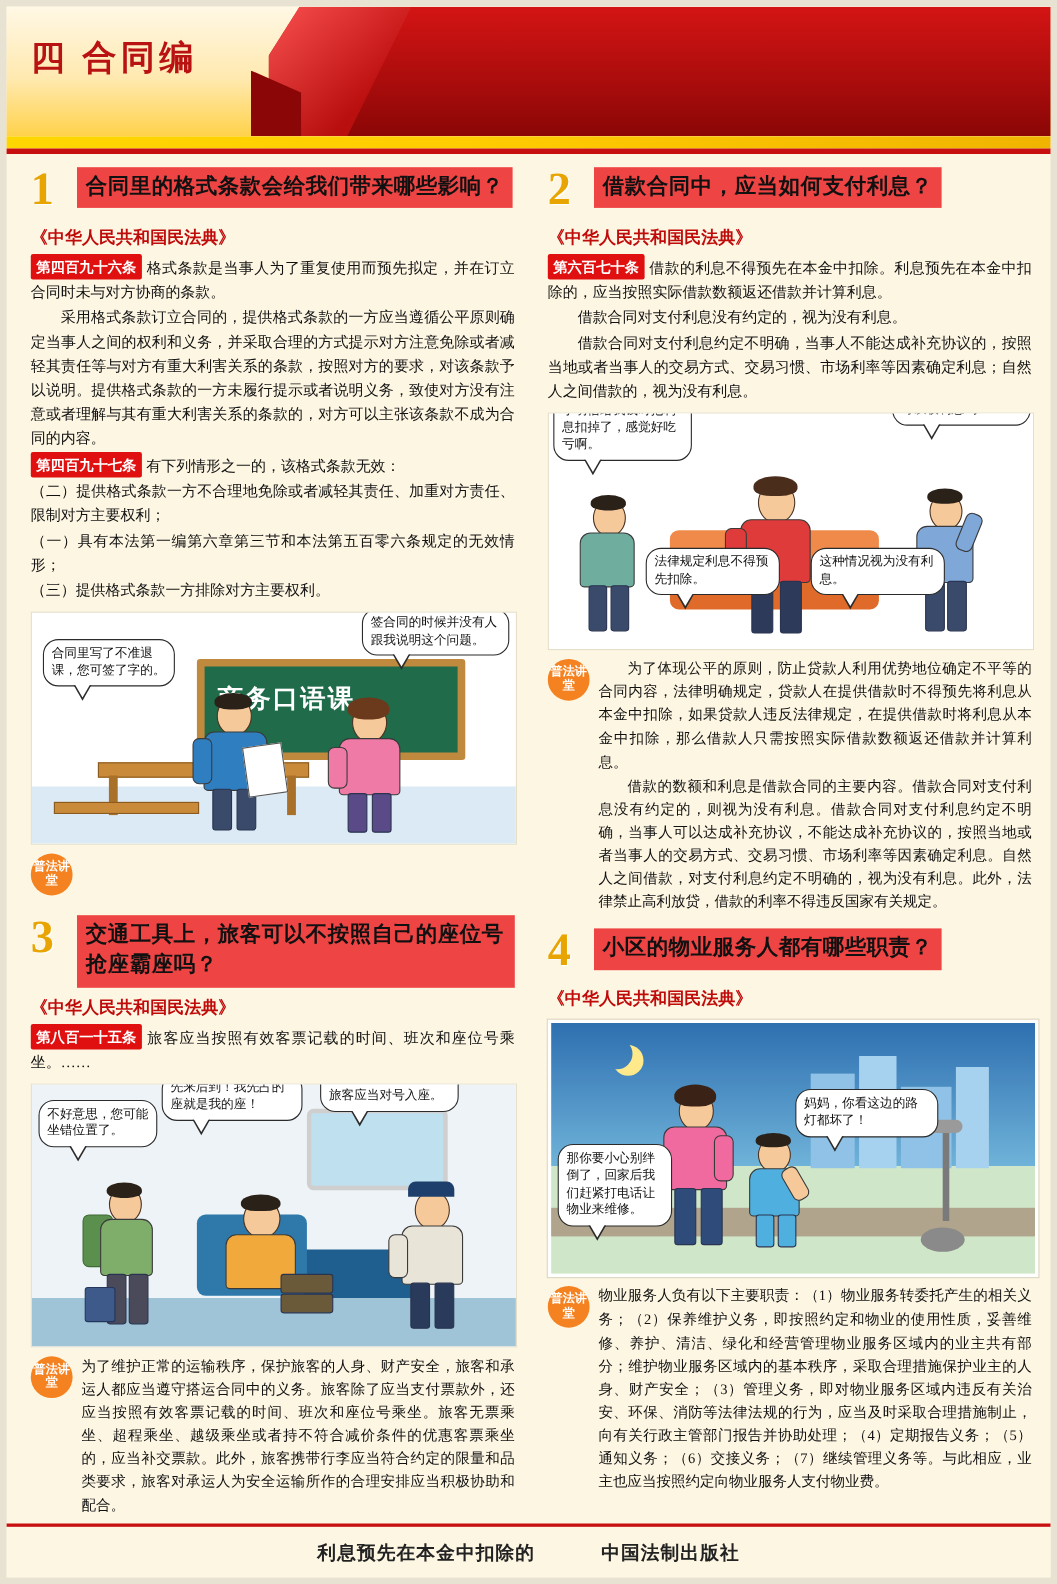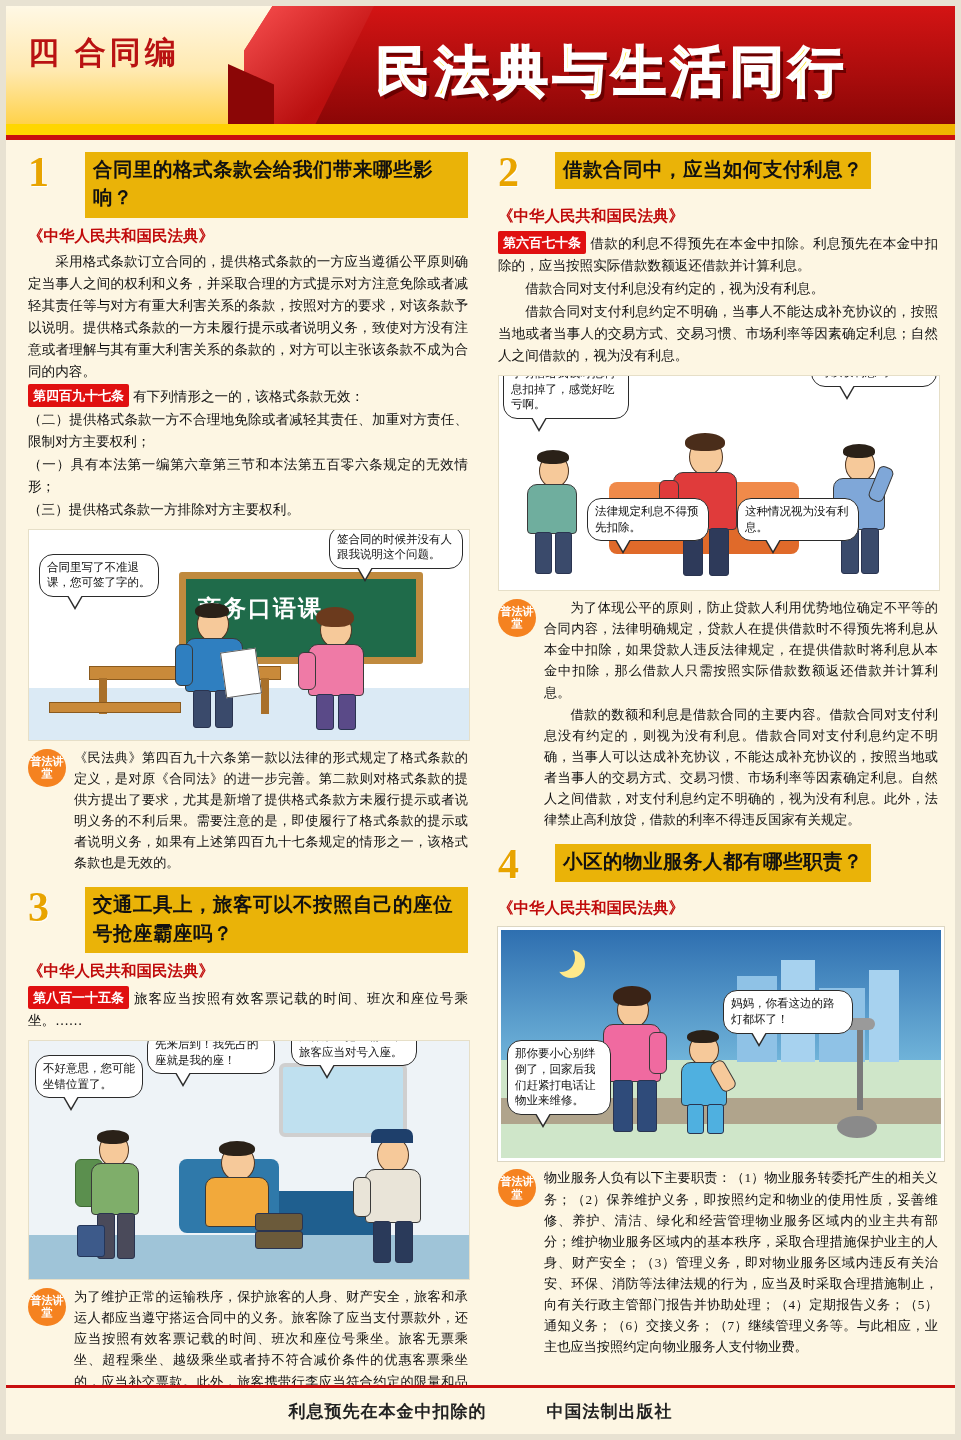--- a/index.html
+++ b/index.html
@@ -68,22 +68,22 @@
   .sec-head{
     position:relative;margin-bottom:8px;min-height:46px;
   }
   .sec-num{
     position:absolute;left:0;top:-4px;
     font-size:42px;font-weight:bold;color:#e8a400;
     font-family:"Liberation Serif","DejaVu Serif",serif;
     text-shadow:1px 1px 0 #fff;
   }
   .sec-title{
-    margin-left:57px;
-    background:#eab308;
+    margin-left:42px;
+    background:#ef4444;
     display:inline-block;
     padding:4px 8px 5px 8px;
     font-size:19.5px;font-weight:bold;color:#111;
     line-height:1.45;
     font-family:"Liberation Serif","DejaVu Serif",serif;
     letter-spacing:.5px;
     max-width:386px;
   }
   .law-name{
     color:#c00b0b;font-weight:bold;font-size:15.5px;margin:8px 0 4px 0;
@@ -162,34 +162,34 @@
 </style>
 </head>
 <body>
 
 <div class="poster">
 
   <div class="header">
     <div class="hdr-left">四  合同编</div>
     <div class="ribbon"></div>
     <div class="ribbon-fold"></div>
-    <div class="main-title">民法典与生活同行</div>
   </div>
   <div class="hdr-strip"></div>
   <div class="hdr-strip2"></div>
 
   <div class="col col-left">
 
     <div>
       <div class="sec-head">
         <div class="sec-num">1</div>
         <div class="sec-title">合同里的格式条款会给我们带来哪些影响？</div>
       </div>
       <div class="law-name">《中华人民共和国民法典》</div>
       <div class="body-text">
+        <p class="art"><span class="art-tag">第四百九十六条</span><span>格式条款是当事人为了重复使用而预先拟定，并在订立合同时未与对方协商的条款。</span></p>
         <p class="art indent"><span>采用格式条款订立合同的，提供格式条款的一方应当遵循公平原则确定当事人之间的权利和义务，并采取合理的方式提示对方注意免除或者减轻其责任等与对方有重大利害关系的条款，按照对方的要求，对该条款予以说明。提供格式条款的一方未履行提示或者说明义务，致使对方没有注意或者理解与其有重大利害关系的条款的，对方可以主张该条款不成为合同的内容。</span></p>
         <p class="art"><span class="art-tag">第四百九十七条</span><span>有下列情形之一的，该格式条款无效：</span></p>
         <p class="art"><span>（二）提供格式条款一方不合理地免除或者减轻其责任、加重对方责任、限制对方主要权利；</span></p>
         <p class="art"><span>（一）具有本法第一编第六章第三节和本法第五百零六条规定的无效情形；</span></p>
         <p class="art"><span>（三）提供格式条款一方排除对方主要权利。</span></p>
       </div>
 
       <div class="illus" style="height:210px;">
 
         <div style="position:absolute;left:110px;top:42px;width:230px;height:78px;background:#1f6b4a;border:7px solid #c08a3e;border-radius:3px;margin-left:40px;">
@@ -221,23 +221,20 @@
           <div class="leg" style="left:34px;top:82px;width:16px;height:34px;background:#5a4a88;"></div>
         </div>
 
         <div style="position:absolute;left:20px;top:172px;width:130px;height:9px;background:#c98a3a;border:1px solid #8a5a1e;"></div>
         <div class="bubble" style="left:10px;top:24px;width:104px;">合同里写了不准退课，您可签了字的。</div>
         <div class="bubble" style="left:300px;top:-4px;width:118px;">签合同的时候并没有人跟我说明这个问题。</div>
       </div>
 
       <div class="note">
         <div class="stamp" style="left:0;top:2px;">普法讲堂</div>
-        <div class="note-text">
-          <p>《民法典》第四百九十六条第一款以法律的形式规定了格式条款的定义，是对原《合同法》的进一步完善。第二款则对格式条款的提供方提出了要求，尤其是新增了提供格式条款方未履行提示或者说明义务的不利后果。需要注意的是，即使履行了格式条款的提示或者说明义务，如果有上述第四百九十七条规定的情形之一，该格式条款也是无效的。</p>
-        </div>
       </div>
     </div>
 
     <div style="margin-top:14px;">
       <div class="sec-head">
         <div class="sec-num">3</div>
         <div class="sec-title">交通工具上，旅客可以不按照自己的座位号抢座霸座吗？</div>
       </div>
       <div class="law-name">《中华人民共和国民法典》</div>
       <div class="body-text">

